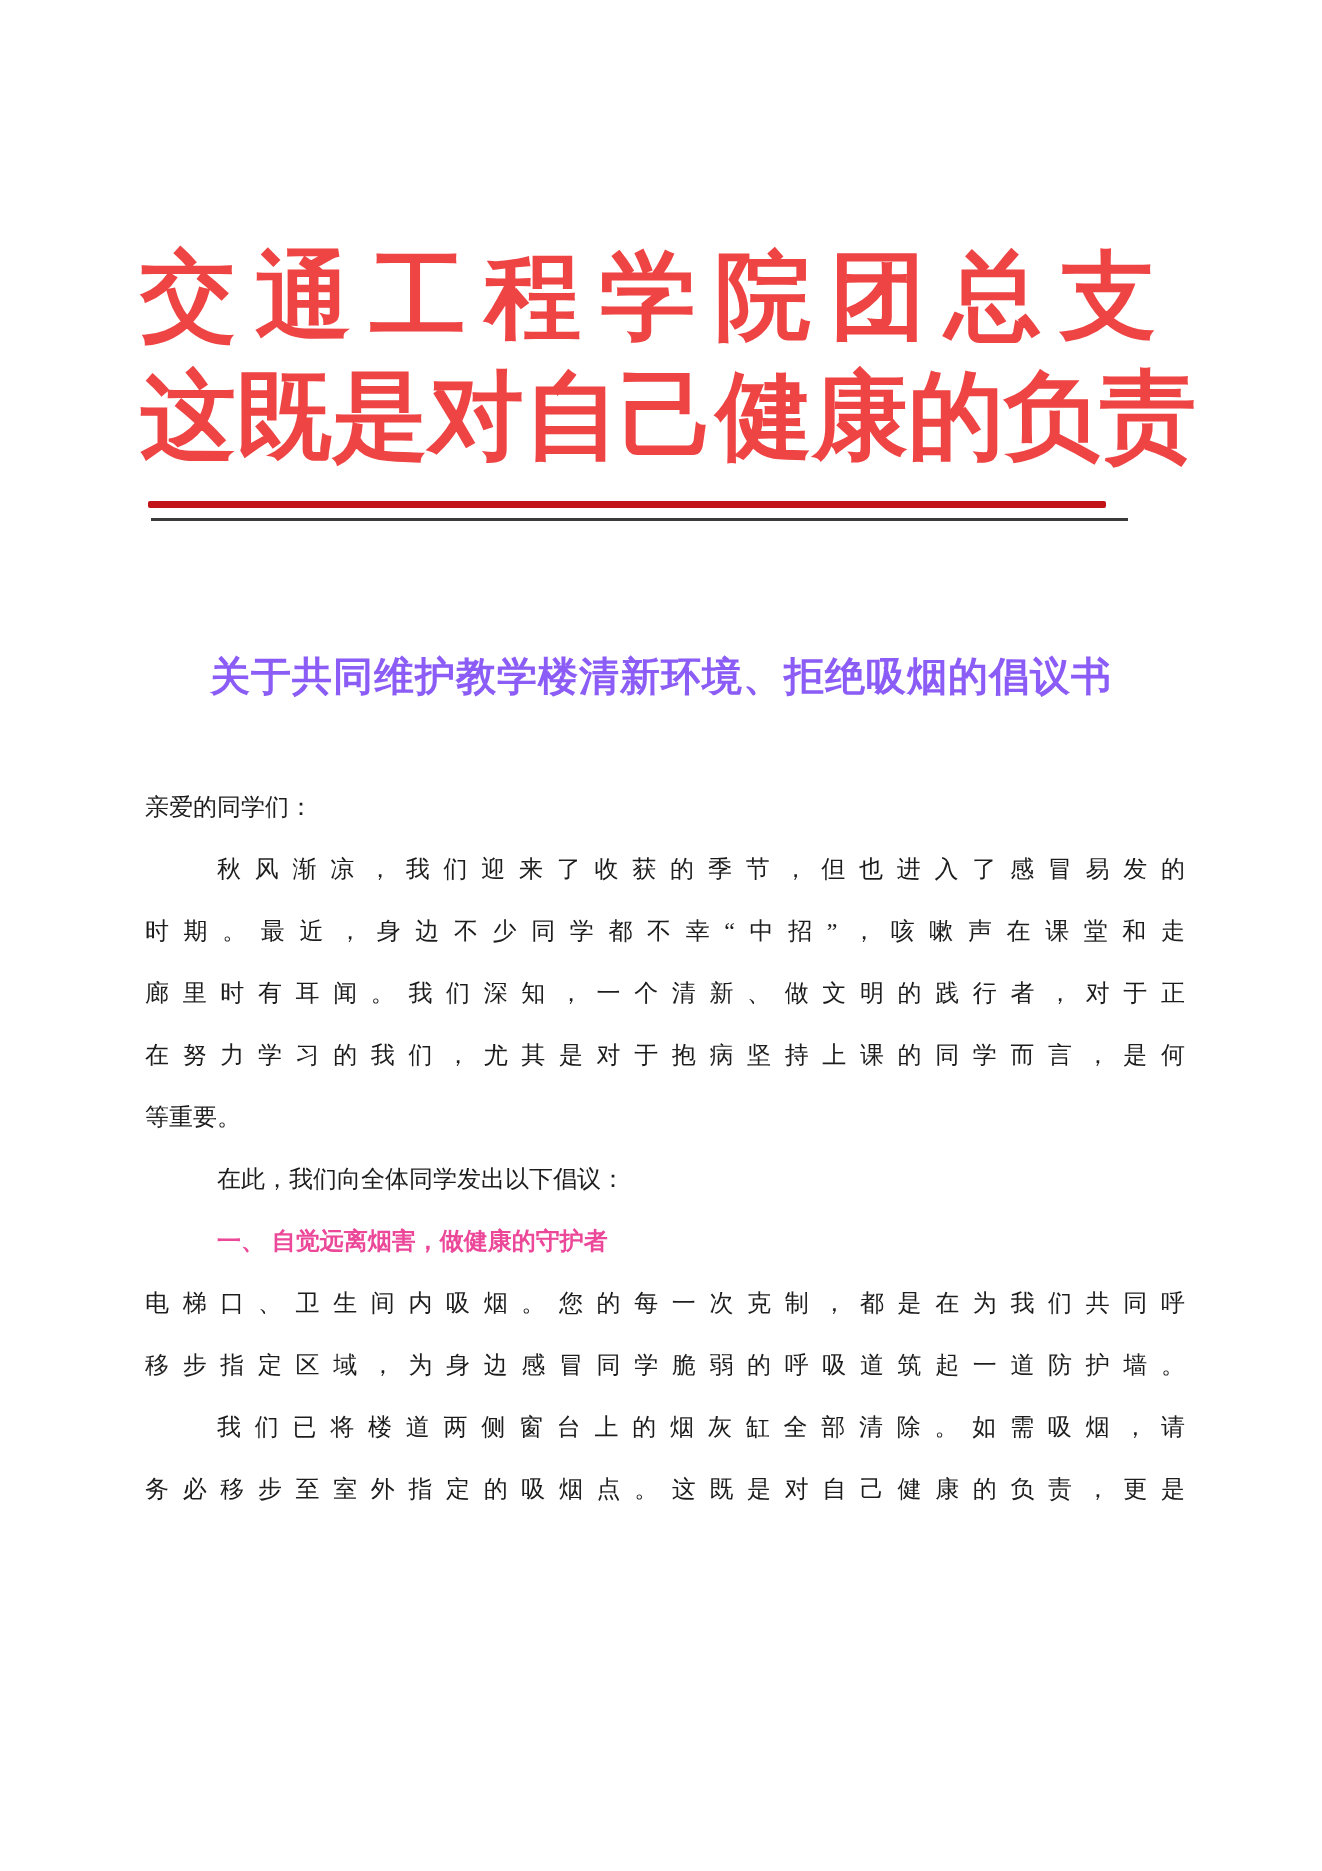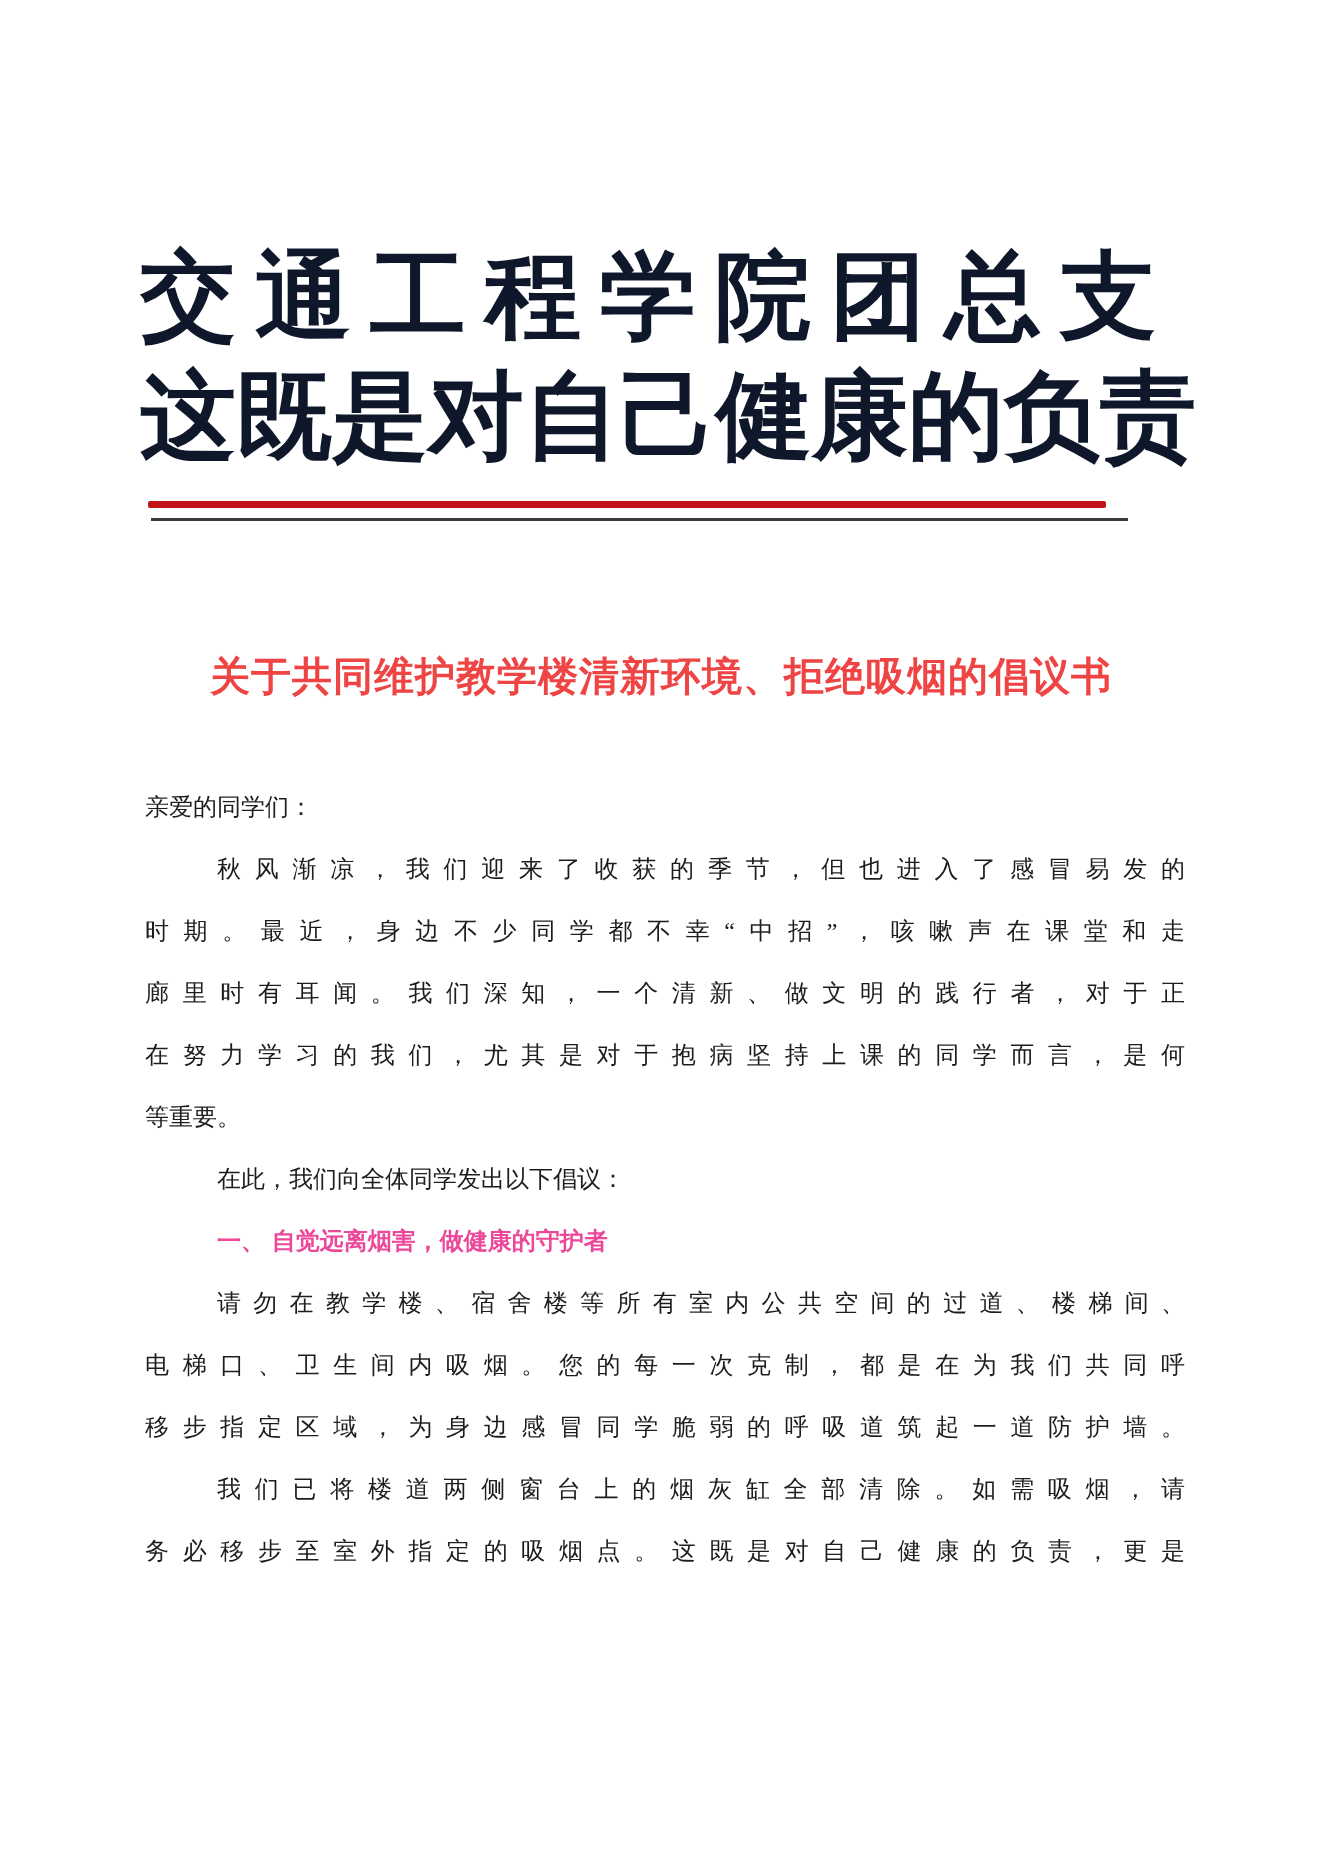--- a/index.html
+++ b/index.html
@@ -9,21 +9,21 @@
     margin:0 auto;
     background:#ffffff;
     overflow:hidden;
     font-family:"Liberation Serif", serif;
   }
 
   
   .letterhead-line {
     position:absolute;
     left:140px; width:1016px;
-    color:#0f172a;
+    color:#ef4444;
     font-family:"Liberation Serif", serif;
     font-weight:700;
     font-size:96px;
     line-height:118px;
     white-space:nowrap;
     text-align:justify;
     text-align-last:justify;
     letter-spacing:0;
   }
   .letterhead-line.l1 { top:238px; }
@@ -46,21 +46,21 @@
   
   .doc-title {
     position:absolute;
     top:652px; left:0;
     width:1322px;
     text-align:center;
     font-family:"Liberation Sans", sans-serif;
     font-weight:700;
     font-size:40px;
     line-height:48px;
-    color:#ef4444;
+    color:#8b5cf6;
     letter-spacing:1px;
   }
 
   
   .body-block {
     position:absolute;
     top:776px; left:145px;
     width:1040px;
     font-size:24px;
     color:#1d1d1d;
@@ -100,20 +100,19 @@
   <div class="body-block">
     <div class="body-line">亲爱的同学们：</div>
 
     <div class="body-line indent fill">秋风渐凉，我们迎来了收获的季节，但也进入了感冒易发的</div>
     <div class="body-line fill">时期。最近，身边不少同学都不幸“中招”，咳嗽声在课堂和走</div>
     <div class="body-line fill">廊里时有耳闻。我们深知，一个清新、做文明的践行者，对于正</div>
     <div class="body-line fill">在努力学习的我们，尤其是对于抱病坚持上课的同学而言，是何</div>
     <div class="body-line">等重要。</div>
     <div class="body-line indent">在此，我们向全体同学发出以下倡议：</div>
     <div class="body-line indent heading">一、 自觉远离烟害，做健康的守护者</div>
-    <div class="body-line indent fill">请勿在教学楼、宿舍楼等所有室内公共空间的过道、楼梯间、</div>
     <div class="body-line fill">电梯口、卫生间内吸烟。您的每一次克制，都是在为我们共同呼</div>
     <div class="body-line fill">移步指定区域，为身边感冒同学脆弱的呼吸道筑起一道防护墙。</div>
     <div class="body-line indent fill">我们已将楼道两侧窗台上的烟灰缸全部清除。如需吸烟，请</div>
     <div class="body-line fill">务必移步至室外指定的吸烟点。这既是对自己健康的负责，更是</div>
   </div>
 
 </div>
 
 </body></html>

